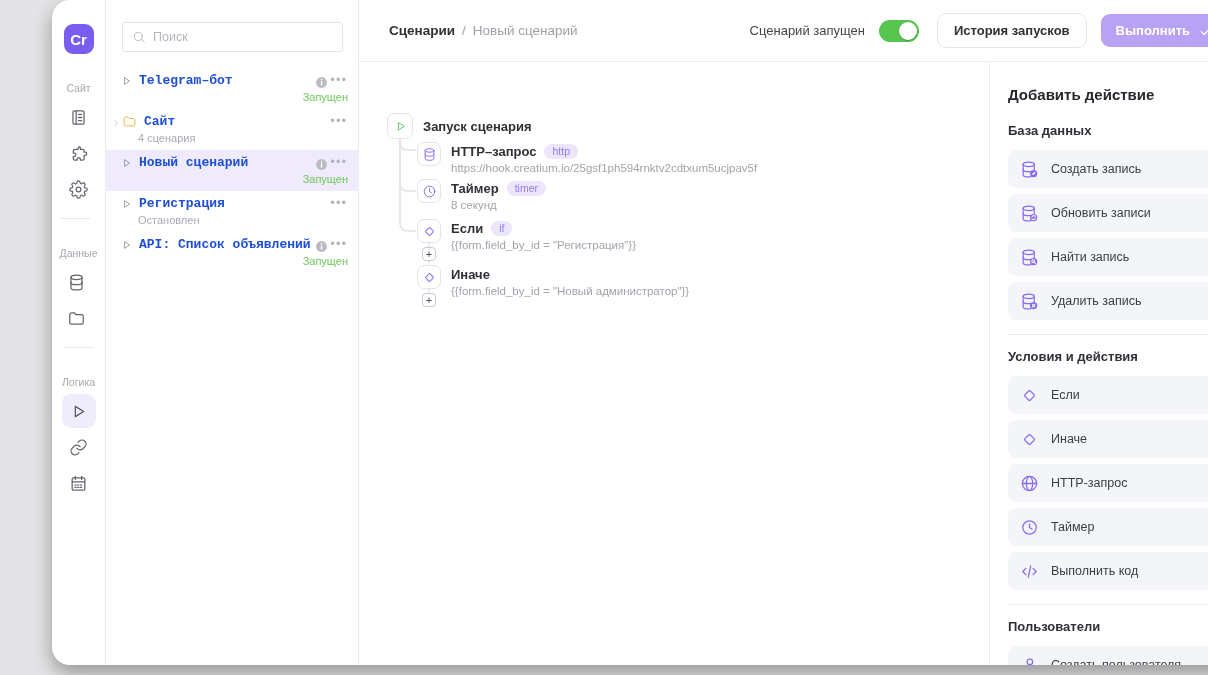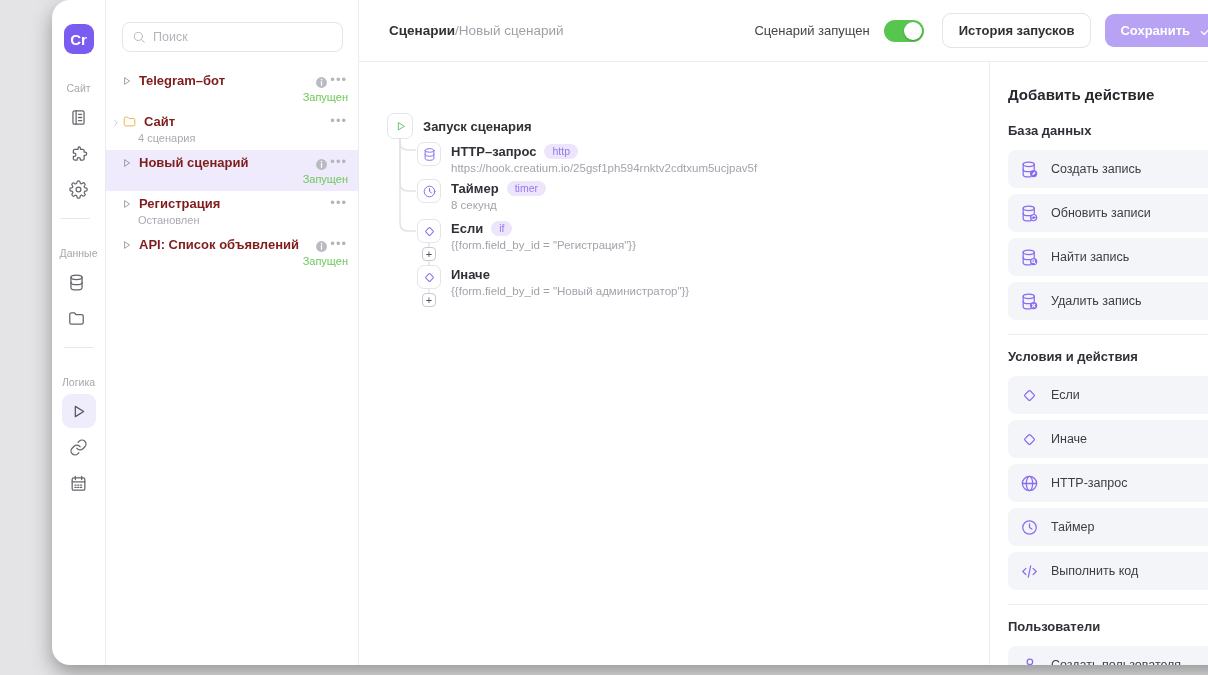--- a/index.html
+++ b/index.html
@@ -22,41 +22,41 @@
   .rail { width:54px; flex:0 0 54px; border-right:1px solid #ececf0; display:flex; flex-direction:column; align-items:center; }
   .logo { width:30px; height:30px; margin-top:24px; border-radius:9px; background:#7b5cf0;
           color:#fff; font-weight:bold; font-size:15px; display:flex; align-items:center; justify-content:center; cursor:pointer; }
   .rail-label { font-size:10.5px; color:#a7a8ae; margin-top:28px; margin-bottom:4px; }
   .rail-item { width:34px; height:34px; margin-top:2px; border-radius:9px; display:flex; align-items:center; justify-content:center; color:#64666d; cursor:pointer; }
   .rail-item.active { background:#efecfb; color:#55575f; }
   .rail-div { width:30px; border-top:1px solid #e8e8ec; margin-top:12px; }
 
   
   .sidebar { width:253px; flex:0 0 253px; border-right:1px solid #ececf0; padding-top:22px; }
-  .search-box { margin:0 15px 16px 16px; height:30px; border:1px solid #e4e4e9; border-radius:8px;
+  .search-box { margin:0 15px 16px 16px; height:30px; border:1px solid #e4e4e9; border-radius:3px;
                 display:flex; align-items:center; padding:0 9px; gap:7px; color:#b3b4bb; }
   .search-box input { border:none; outline:none; width:100%; font-size:12.5px; font-family:inherit; color:#2f3136; background:transparent; }
   .search-box input::placeholder { color:#b3b4bb; }
   .tree-row { position:relative; padding:5px 10px 6px 16px; cursor:pointer; }
   .tree-row.selected { background:#efebfc; }
   .tree-head { display:flex; align-items:center; gap:7px; }
-  .tree-title { font-size:13px; font-weight:700; color:#7f1d1d; white-space:nowrap; }
+  .tree-title { font-size:13px; font-weight:700; color:#1d4ed8; white-space:nowrap;font-family:Liberation Mono, monospace; }
   .tree-status { font-size:11px; margin-left:16px; margin-top:3px; }
   .st-green { color:#6cc95a;text-align:right; }
   .st-gray  { color:#a9abb3; }
   .tree-caret { color:#6f7178; flex:0 0 auto; }
   .tree-chevron { position:absolute; left:5px; top:9px; color:#b0b1b8; }
   .folder-icon { color:#f0b44a; flex:0 0 auto; }
   .row-info { position:absolute; right:30px; top:8px; }
   .row-dots { position:absolute; right:11px; top:4px; color:#b4b5bc; font-size:13px; letter-spacing:1px; }
 
   
   .main { flex:1; display:flex; flex-direction:column; min-width:0; }
   .header { height:62px; flex:0 0 62px; border-bottom:1px solid #ededf1; display:flex; align-items:center; justify-content:space-between; padding:0 16px 0 30px; }
-  .crumb { font-size:13.5px; display:flex; align-items:center; }
+  .crumb { font-size:13.5px; display:flex; gap:7px; align-items:center; }
   .crumb-root { font-weight:700; color:#2f3136; cursor:pointer; }
   .crumb-sep, .crumb-cur { color:#9fa1a8; }
   .hdr-right { display:flex; align-items:center; gap:14px; }
   .toggle-label { font-size:13px; color:#43454c; }
   .toggle { width:40px; height:22px; border-radius:11px; background:#57c64f; position:relative; cursor:pointer; margin-right:4px; }
   .toggle-knob { position:absolute; top:2px; right:2px; width:18px; height:18px; background:#fff; border-radius:50%; box-shadow:0 1px 2px rgba(0,0,0,.25); }
   .btn-outline { font-size:13px; font-weight:600; color:#2f3136; background:#fff; border:1px solid #e3e3e8; border-radius:9px; padding:9px 16px; cursor:pointer; font-family:inherit; }
   .btn-save { font-size:13px; font-weight:600; color:#fff; background:#b7a2f4; border:none; border-radius:9px; padding:9px 15px; cursor:pointer; display:flex; align-items:center; gap:9px; font-family:inherit; }
 
   .body-row { flex:1; display:flex; min-height:0; }
@@ -274,21 +274,21 @@
           <span class="crumb-sep">/</span>
           <span class="crumb-cur">Новый сценарий</span>
         </div>
         <div class="hdr-right">
           <span class="toggle-label">Сценарий запущен</span>
           <div class="toggle">
               <div class="toggle-knob"></div>
             </div>
           <button class="btn-outline">История запусков</button>
           <button class="btn-save">
-            <span>Сохранить</span>
+            <span>Выполнить</span>
             <span>
               <svg class="sicon" width="14" height="14" viewBox="0 0 24 24" style="stroke-width:2.2">
                   <polyline points="4 13 9 18 20 6"></polyline>
                 </svg>
             </span>
           </button>
         </div>
       </div>
 
       <div class="body-row">

